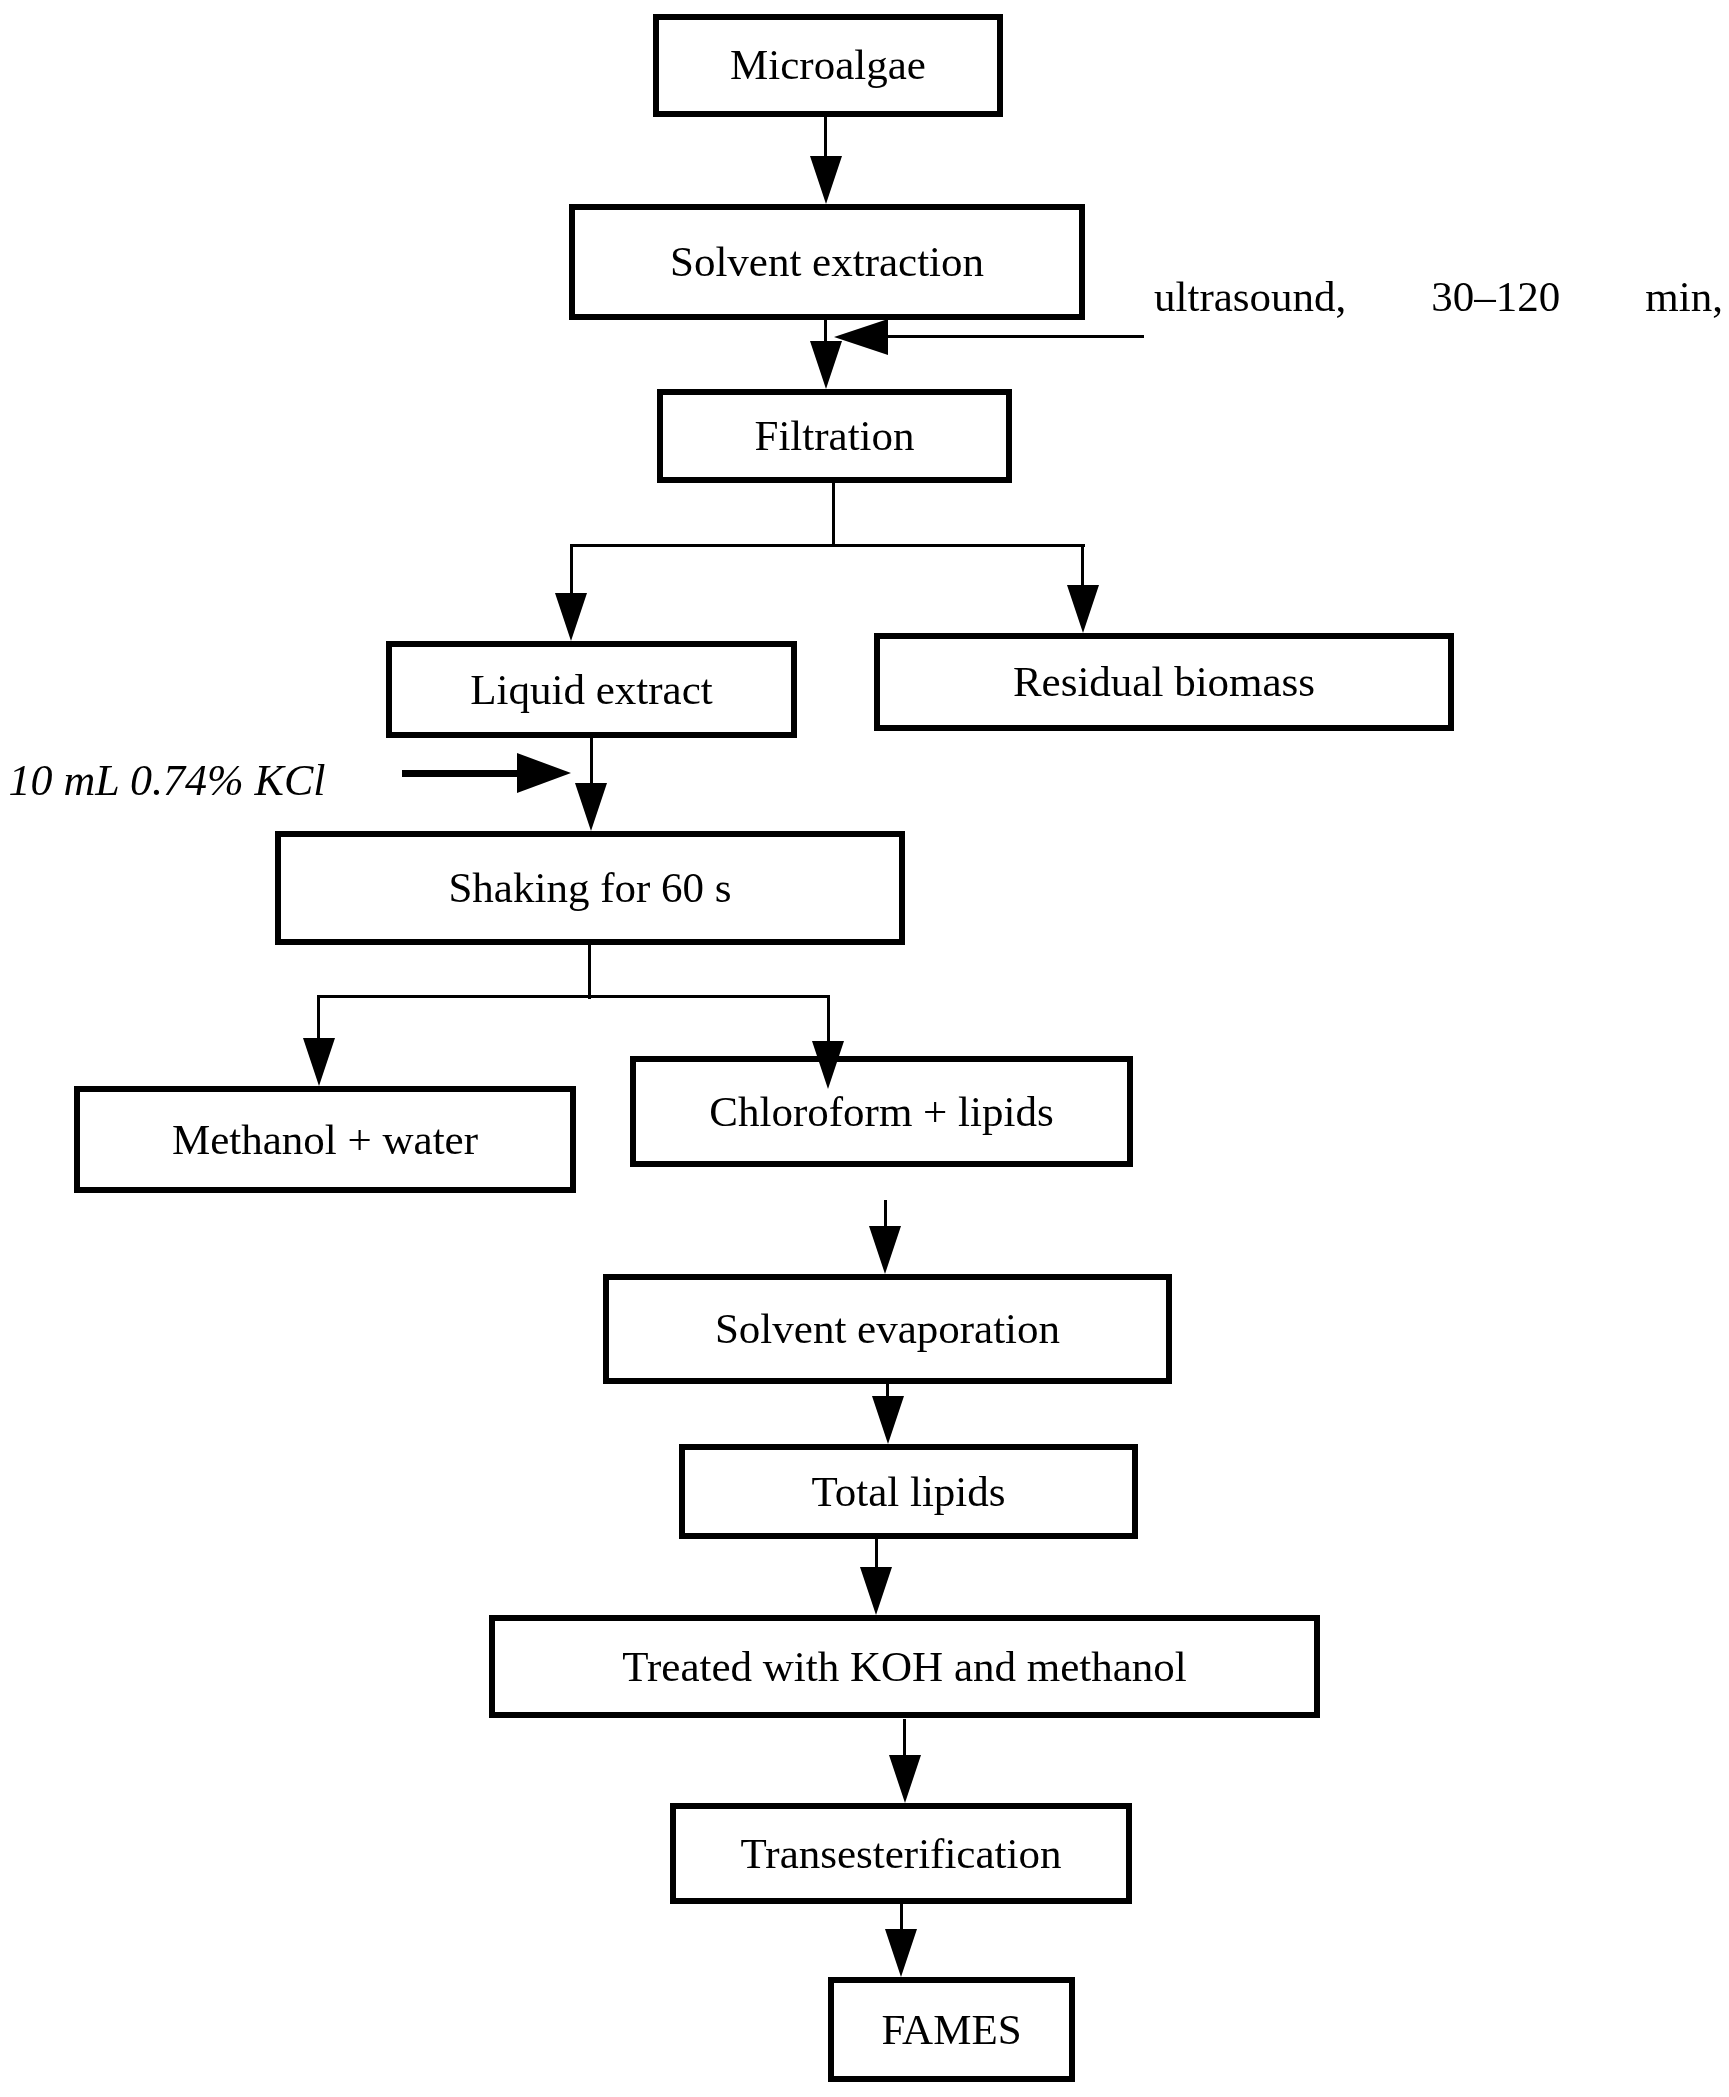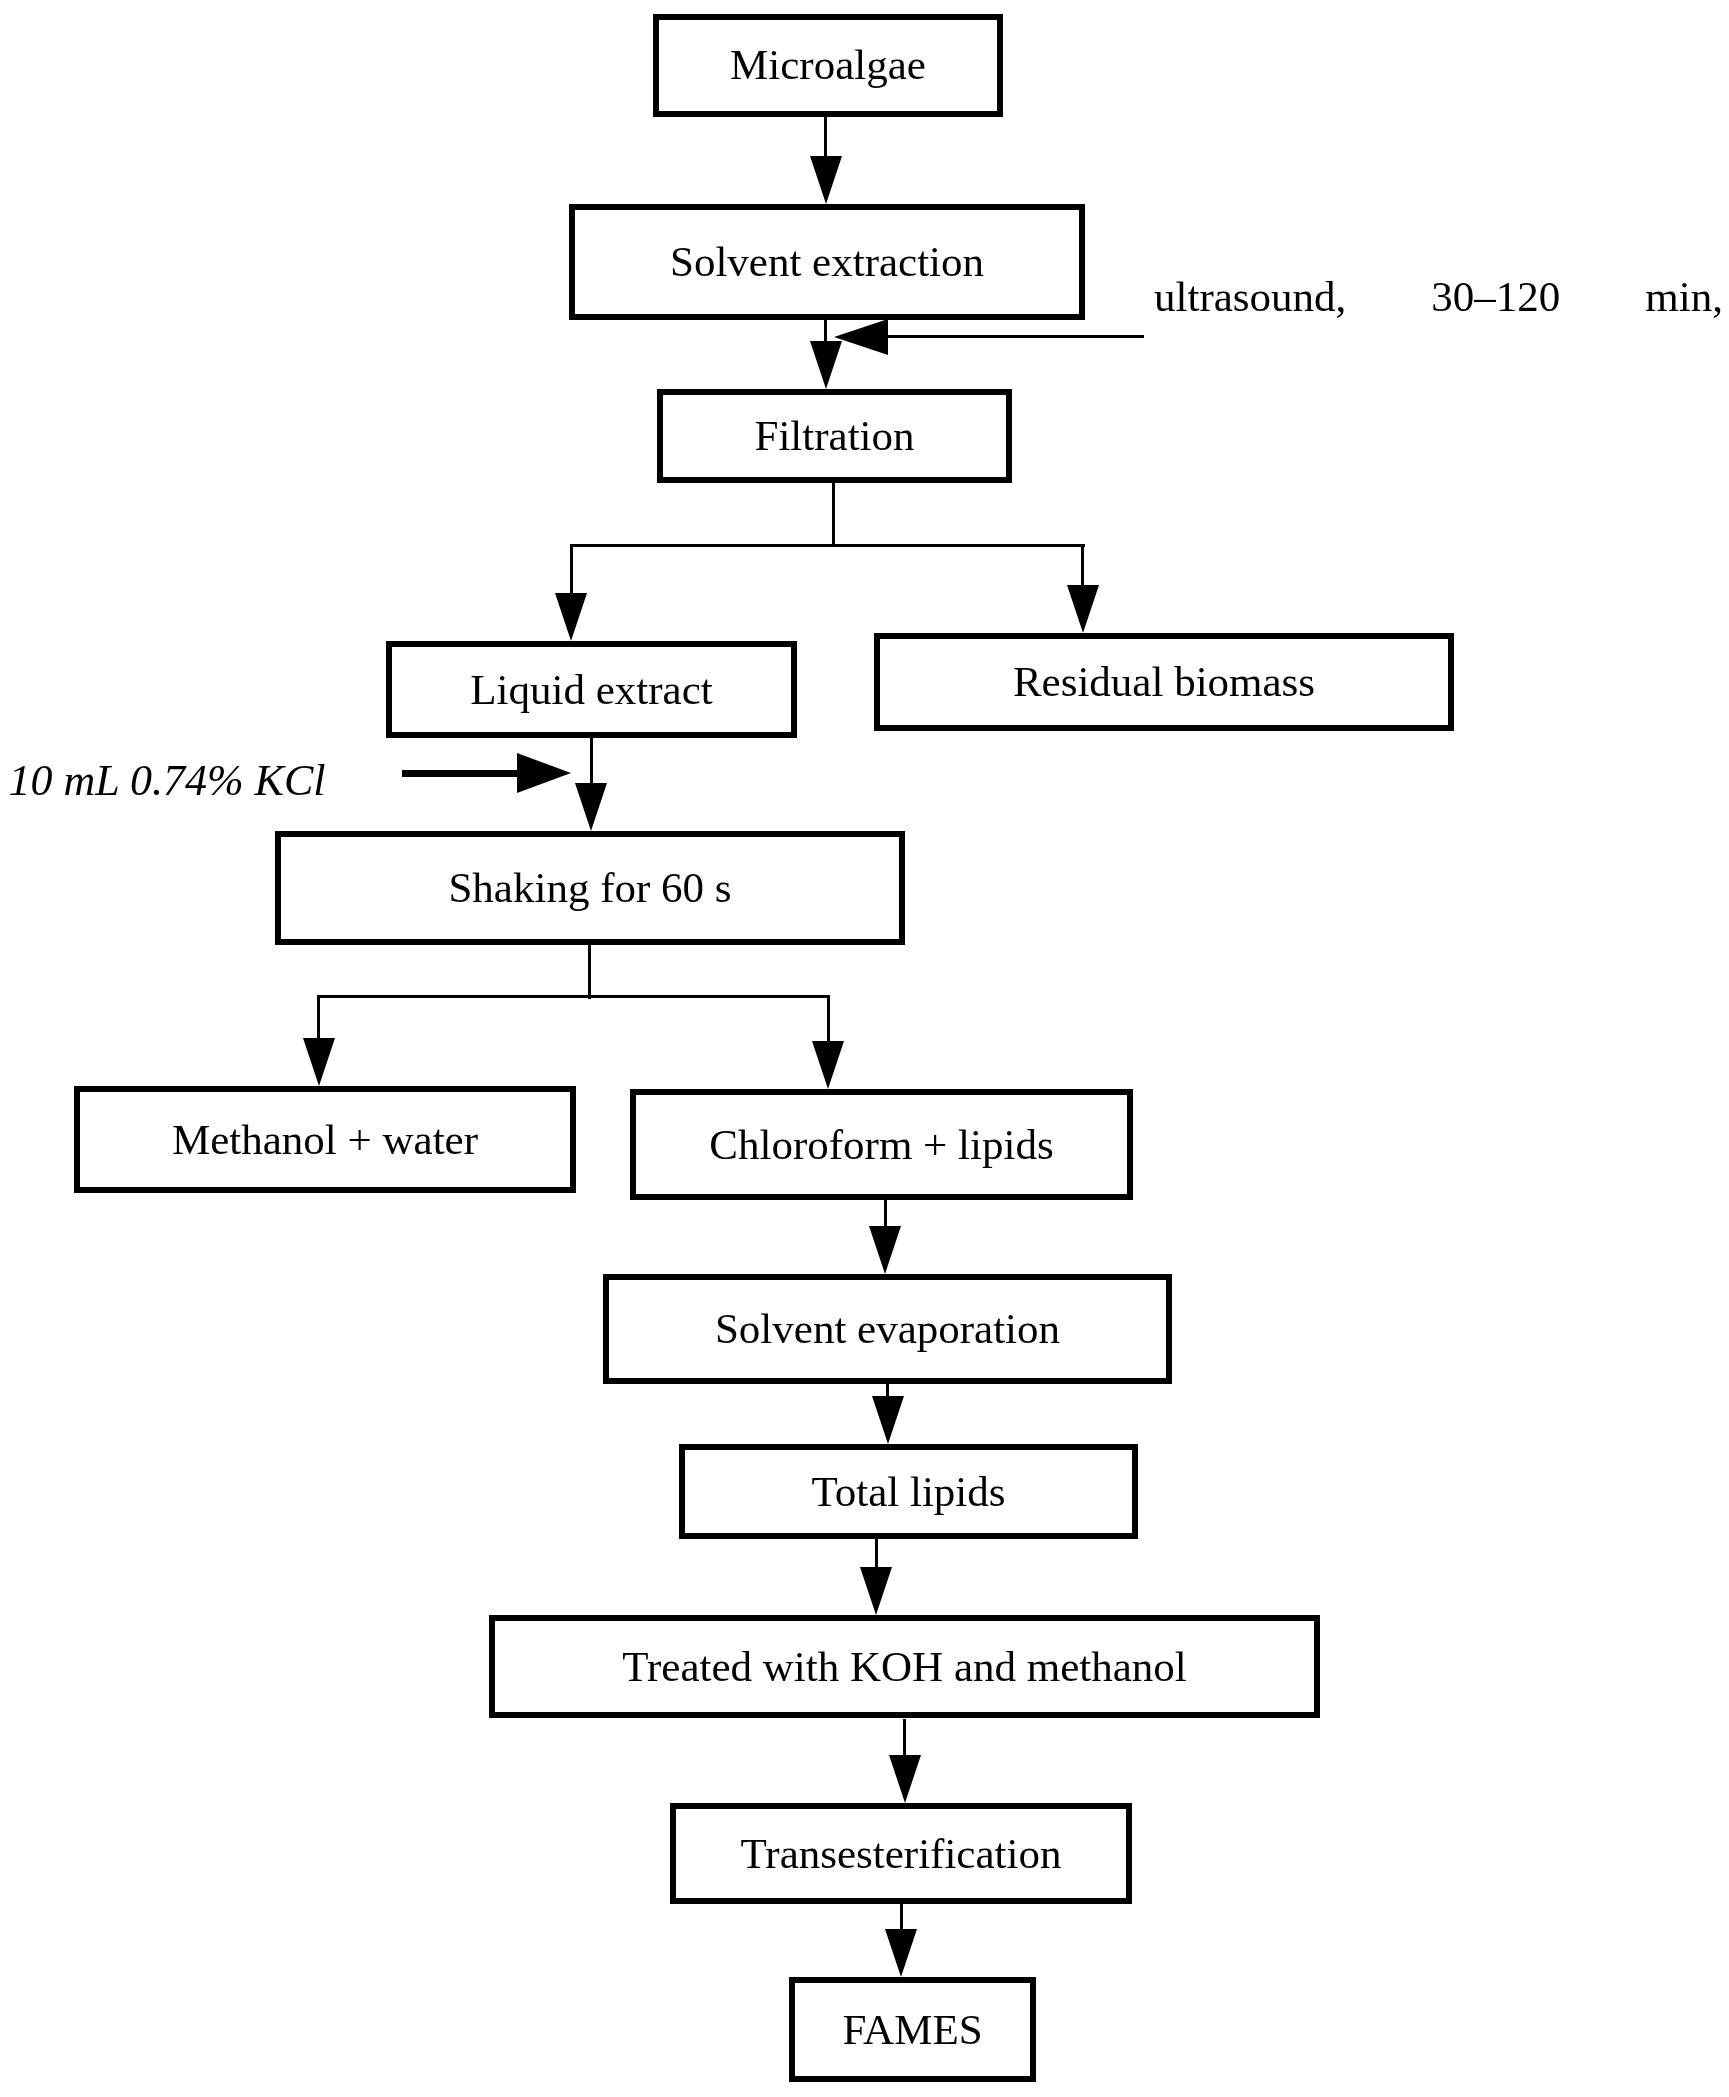--- a/index.html
+++ b/index.html
@@ -53,26 +53,26 @@
   #note-kcl { left: 8.5px; top: 743px; white-space: nowrap; font-size: 44px; font-style: italic; }
 
   
   #b-microalgae          { left: 653px; top:   13.5px; width:  350px; height: 103px; }
   #b-solvent-extraction  { left: 569px; top:  204px; width:  516px; height: 116px; }
   #b-filtration          { left: 657px; top:  389px; width:  355px; height: 94px; }
   #b-liquid-extract      { left:  386px; top: 641px; width:  411px; height: 97px; }
   #b-residual-biomass    { left: 874px; top: 633px; width:  580px; height: 98px; }
   #b-shaking             { left:  275px; top: 831px; width: 630px; height: 114px; }
   #b-methanol-water      { left:  74px; top: 1086px; width:  502px; height: 107px; }
-  #b-chloroform-lipids   { left: 630px; top: 1089px; width:  503px; height: 111px; }
+  #b-chloroform-lipids   { left: 630px; top: 1056px; width:  503px; height: 111px; }
   #b-solvent-evaporation { left: 603px; top: 1274px; width: 569px; height: 110px; }
   #b-total-lipids        { left: 647px; top: 1444px; width:  459px; height: 95px; margin-left: 32px; }
   #b-koh                 { left:  489px; top: 1615px; width: 831px; height: 103px; }
   #b-transesterification { left: 670px; top: 1803px; width:  462px; height: 101px; }
-  #b-fames               { left: 789px; top: 1977px; width:  247px; height: 105px; }
+  #b-fames               { left: 828px; top: 1977px; width:  247px; height: 105px; }
 </style>
 </head>
 <body>
 
 <div id="canvas">
 
   <div class="box" id="b-microalgae">Microalgae</div>
   <div class="box" id="b-solvent-extraction">Solvent extraction</div>
   <div class="box" id="b-liquid-extract">Liquid extract</div>
   <div class="box" id="b-filtration">Filtration</div>

